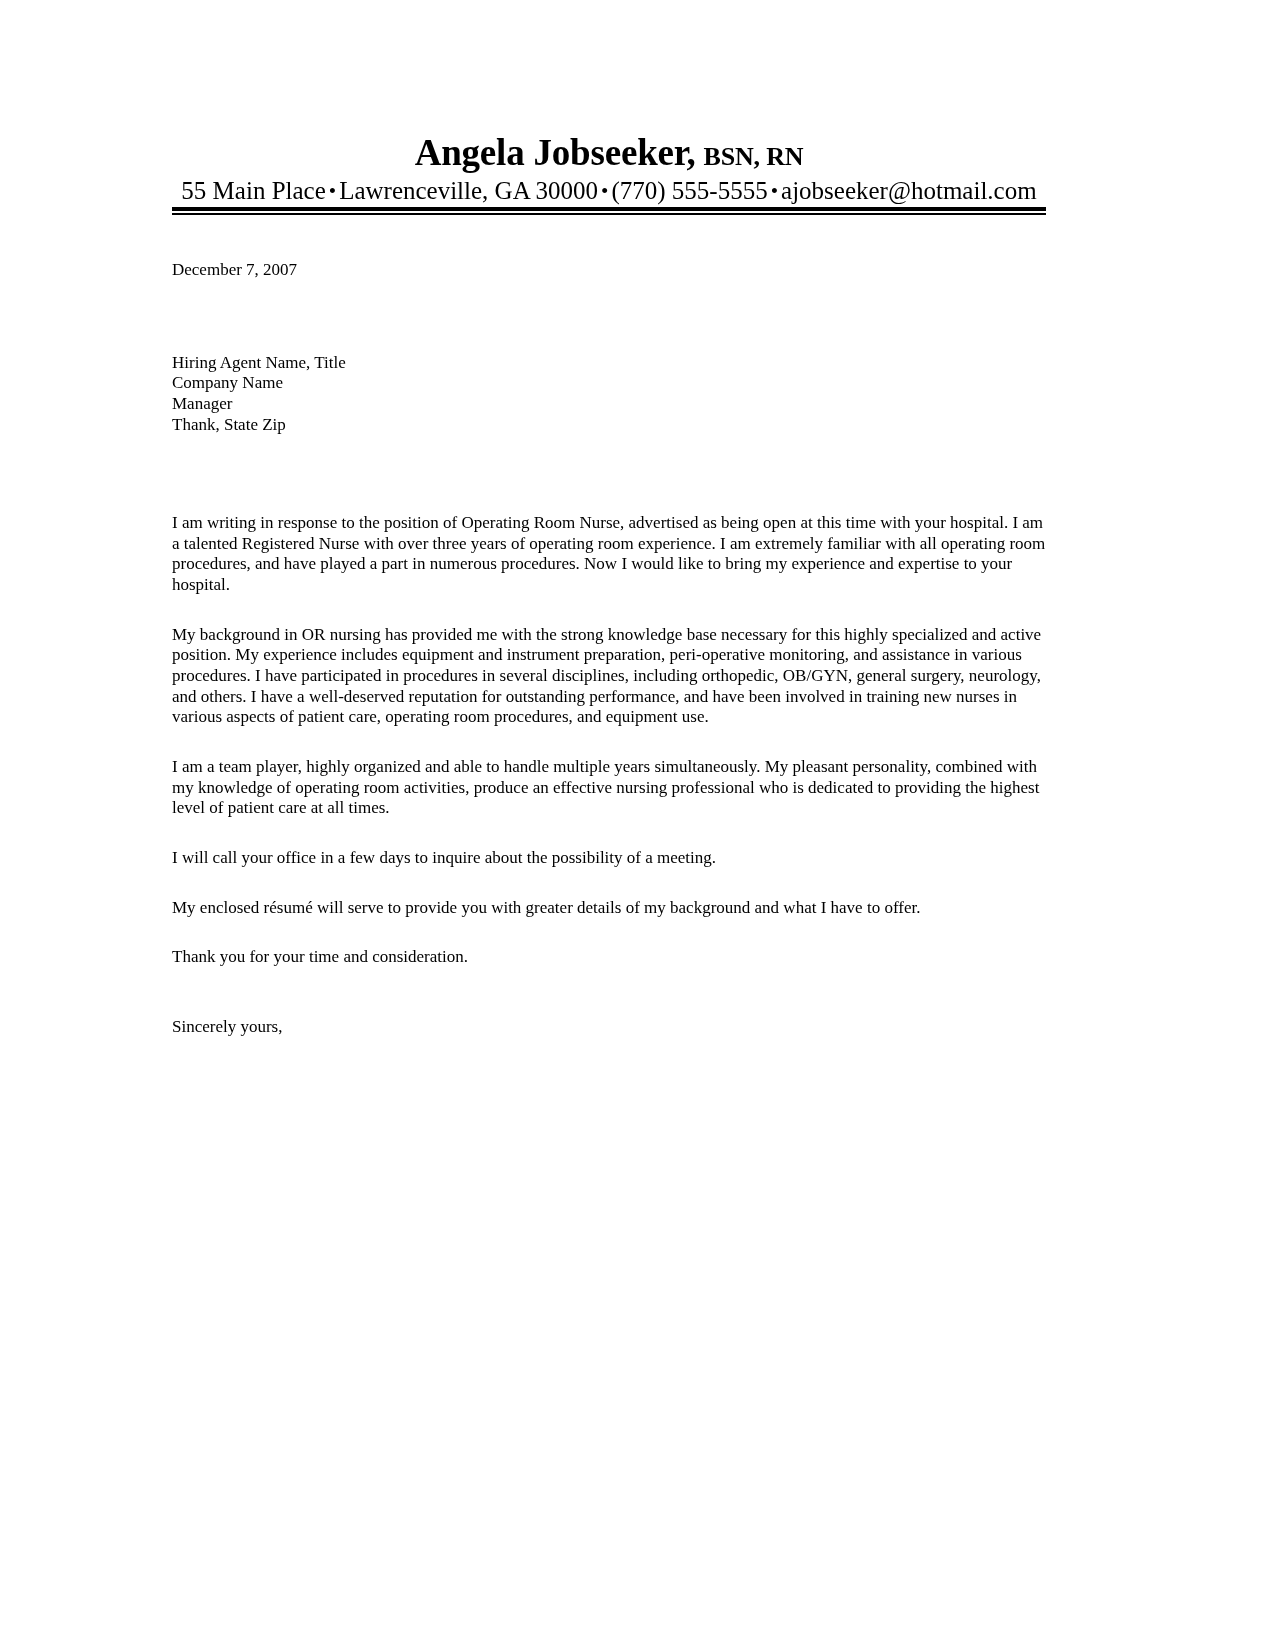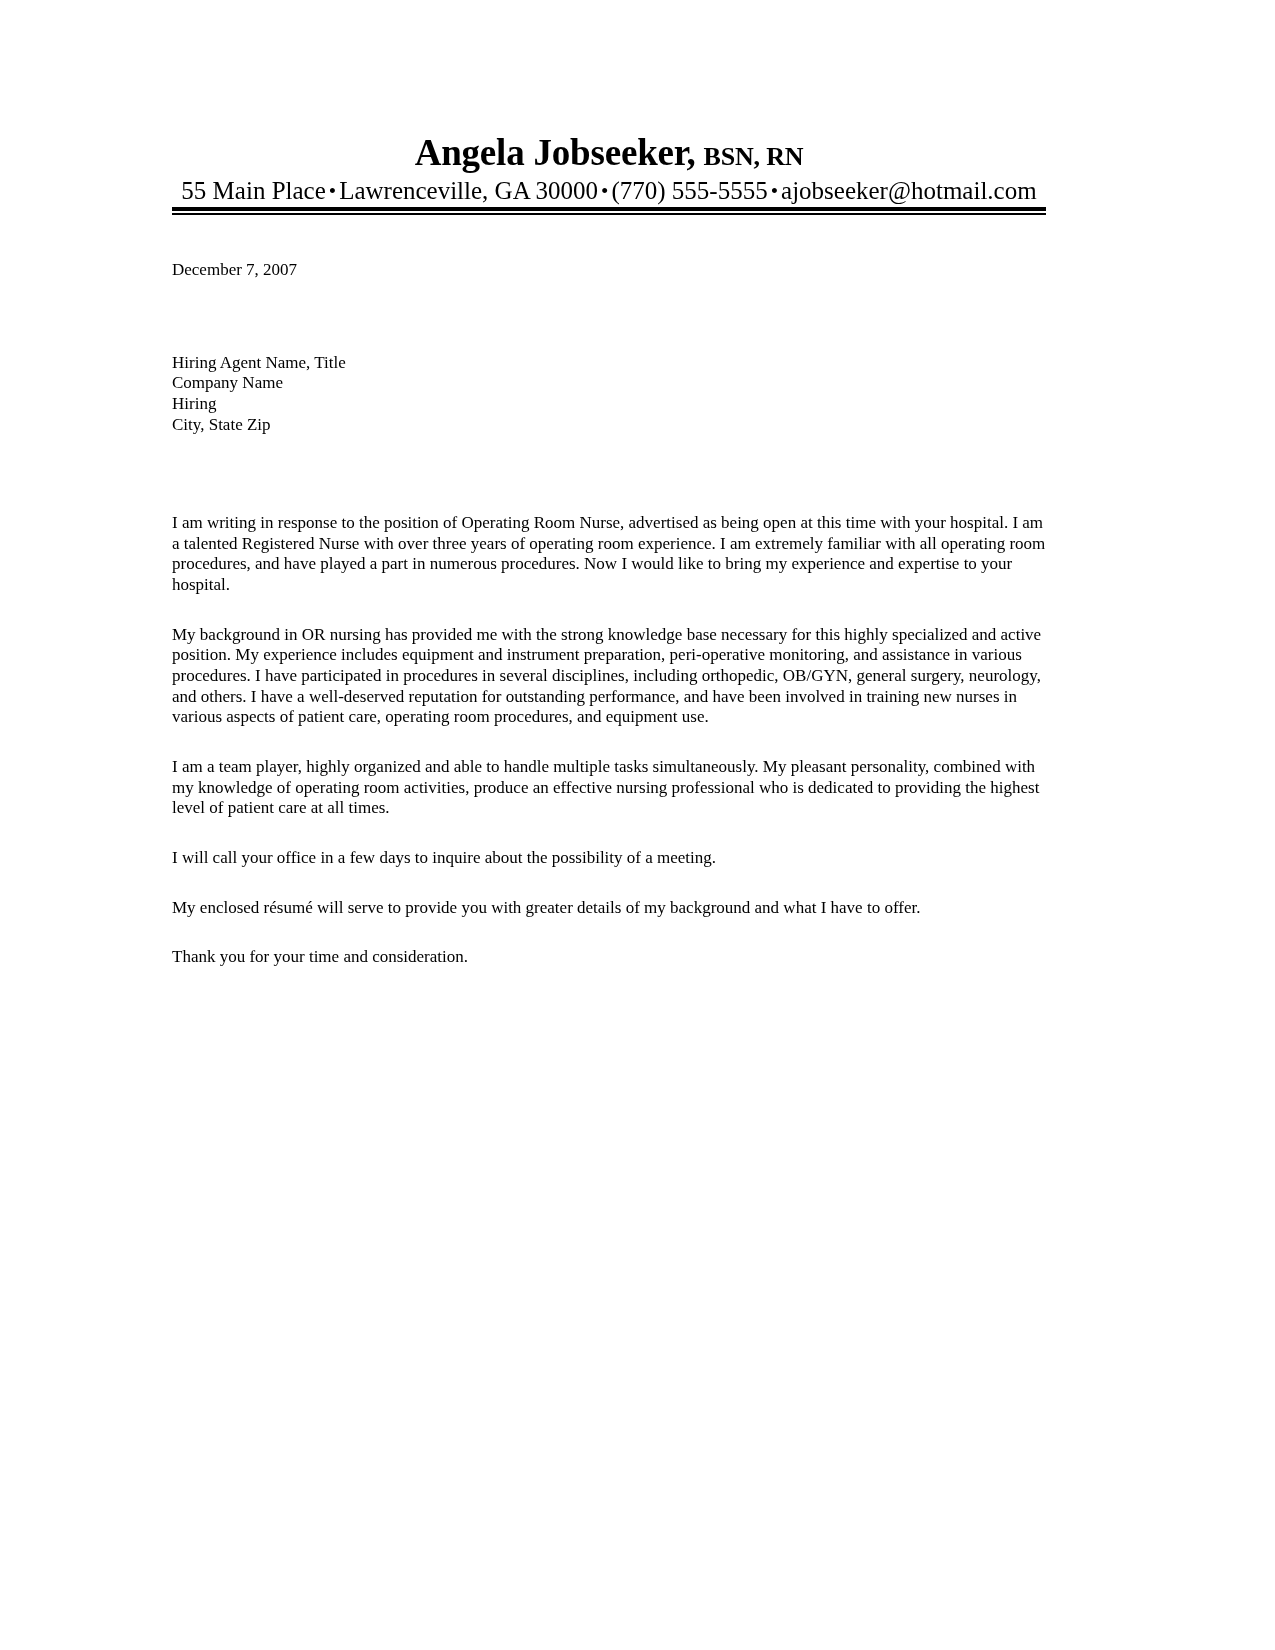--- a/index.html
+++ b/index.html
@@ -136,28 +136,29 @@
     <div class="rule-thin"></div>
   </div>
 
   <div class="letter-body">
 
     <div class="date-line">December 7, 2007</div>
 
     <div class="inside-address">
       <div>Hiring Agent Name, Title</div>
       <div>Company Name</div>
-      <div>Hiring</div>
-      <div>City, State Zip</div>
+      <div>Manager</div>
+      <div>Thank, State Zip</div>
     </div>
 
 
     <p class="para">I am writing in response to the position of Operating Room Nurse, advertised as being open at this time with your hospital.  I am a talented Registered Nurse with over three years of operating room experience.  I am extremely familiar with all operating room procedures, and have played a part in numerous procedures.  Now I would like to bring my experience and expertise to your hospital.</p>
     <p class="para">My background in OR nursing has provided me with the strong knowledge base necessary for this highly specialized and active position.  My experience includes equipment and instrument preparation, peri-operative monitoring, and assistance in various procedures.  I have participated in procedures in several disciplines, including orthopedic, OB/GYN, general surgery, neurology, and others.  I have a well-deserved reputation for outstanding performance, and have been involved in training new nurses in various aspects of patient care, operating room procedures, and equipment use.</p>
-    <p class="para">I am a team player, highly organized and able to handle multiple tasks simultaneously.  My pleasant personality, combined with my knowledge of operating room activities, produce an effective nursing professional who is dedicated to providing the highest level of patient care at all times.</p>
+    <p class="para">I am a team player, highly organized and able to handle multiple years simultaneously.  My pleasant personality, combined with my knowledge of operating room activities, produce an effective nursing professional who is dedicated to providing the highest level of patient care at all times.</p>
     <p class="para">I will call your office in a few days to inquire about the possibility of a meeting.</p>
     <p class="para">My enclosed résumé will serve to provide you with greater details of my background and what I have to offer.</p>
     <p class="para">Thank you for your time and consideration.</p>
 
+    <div class="closing">Sincerely yours,</div>
 
   </div>
 
 </div>
 
 </body></html>

